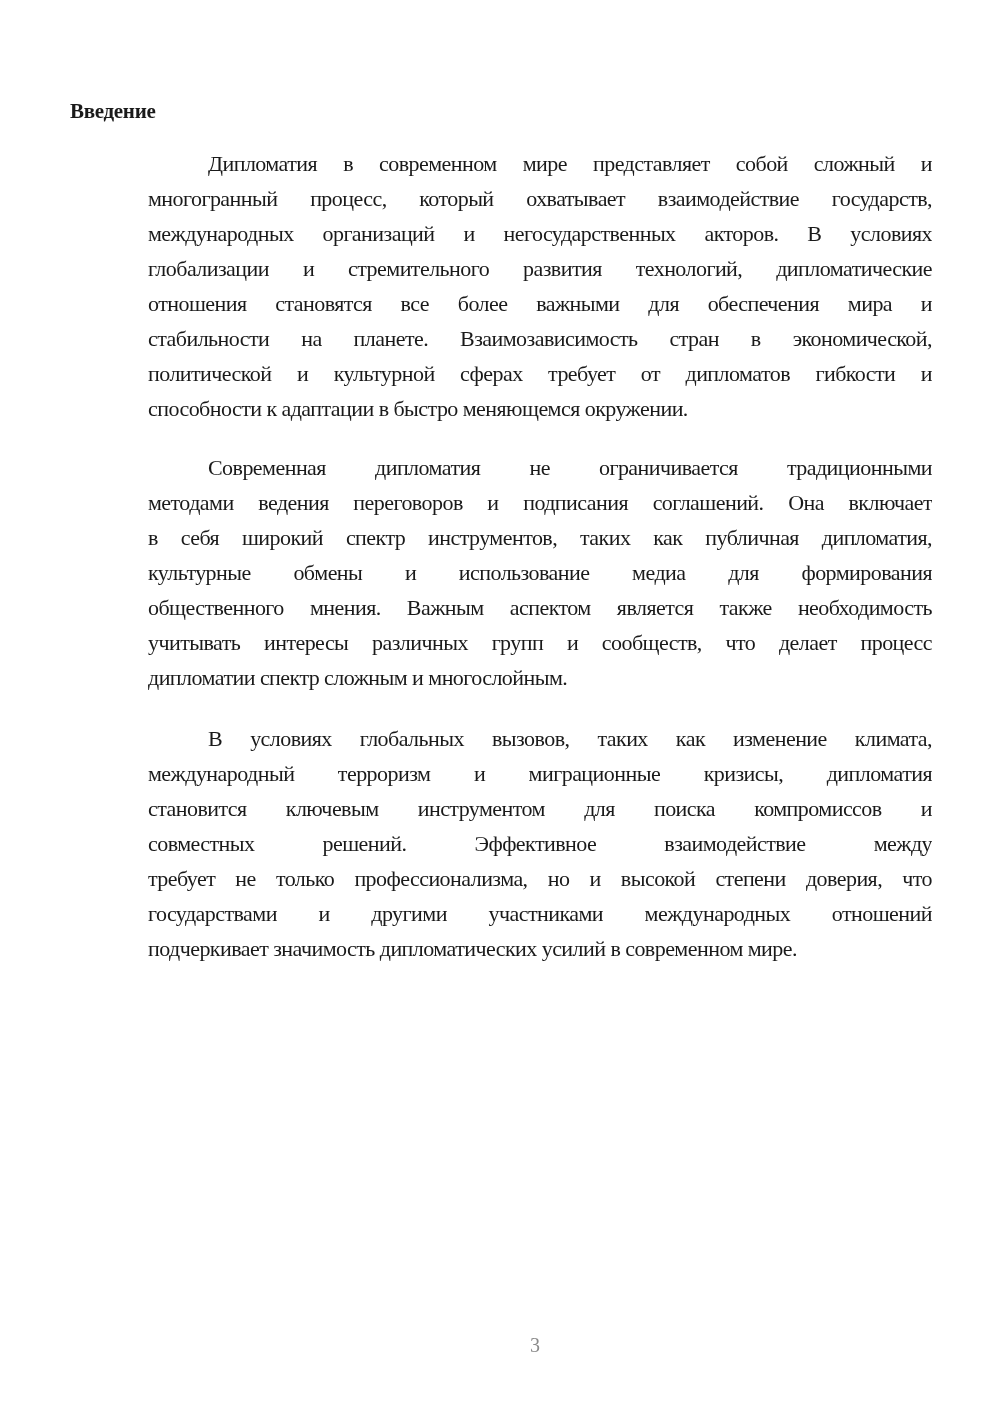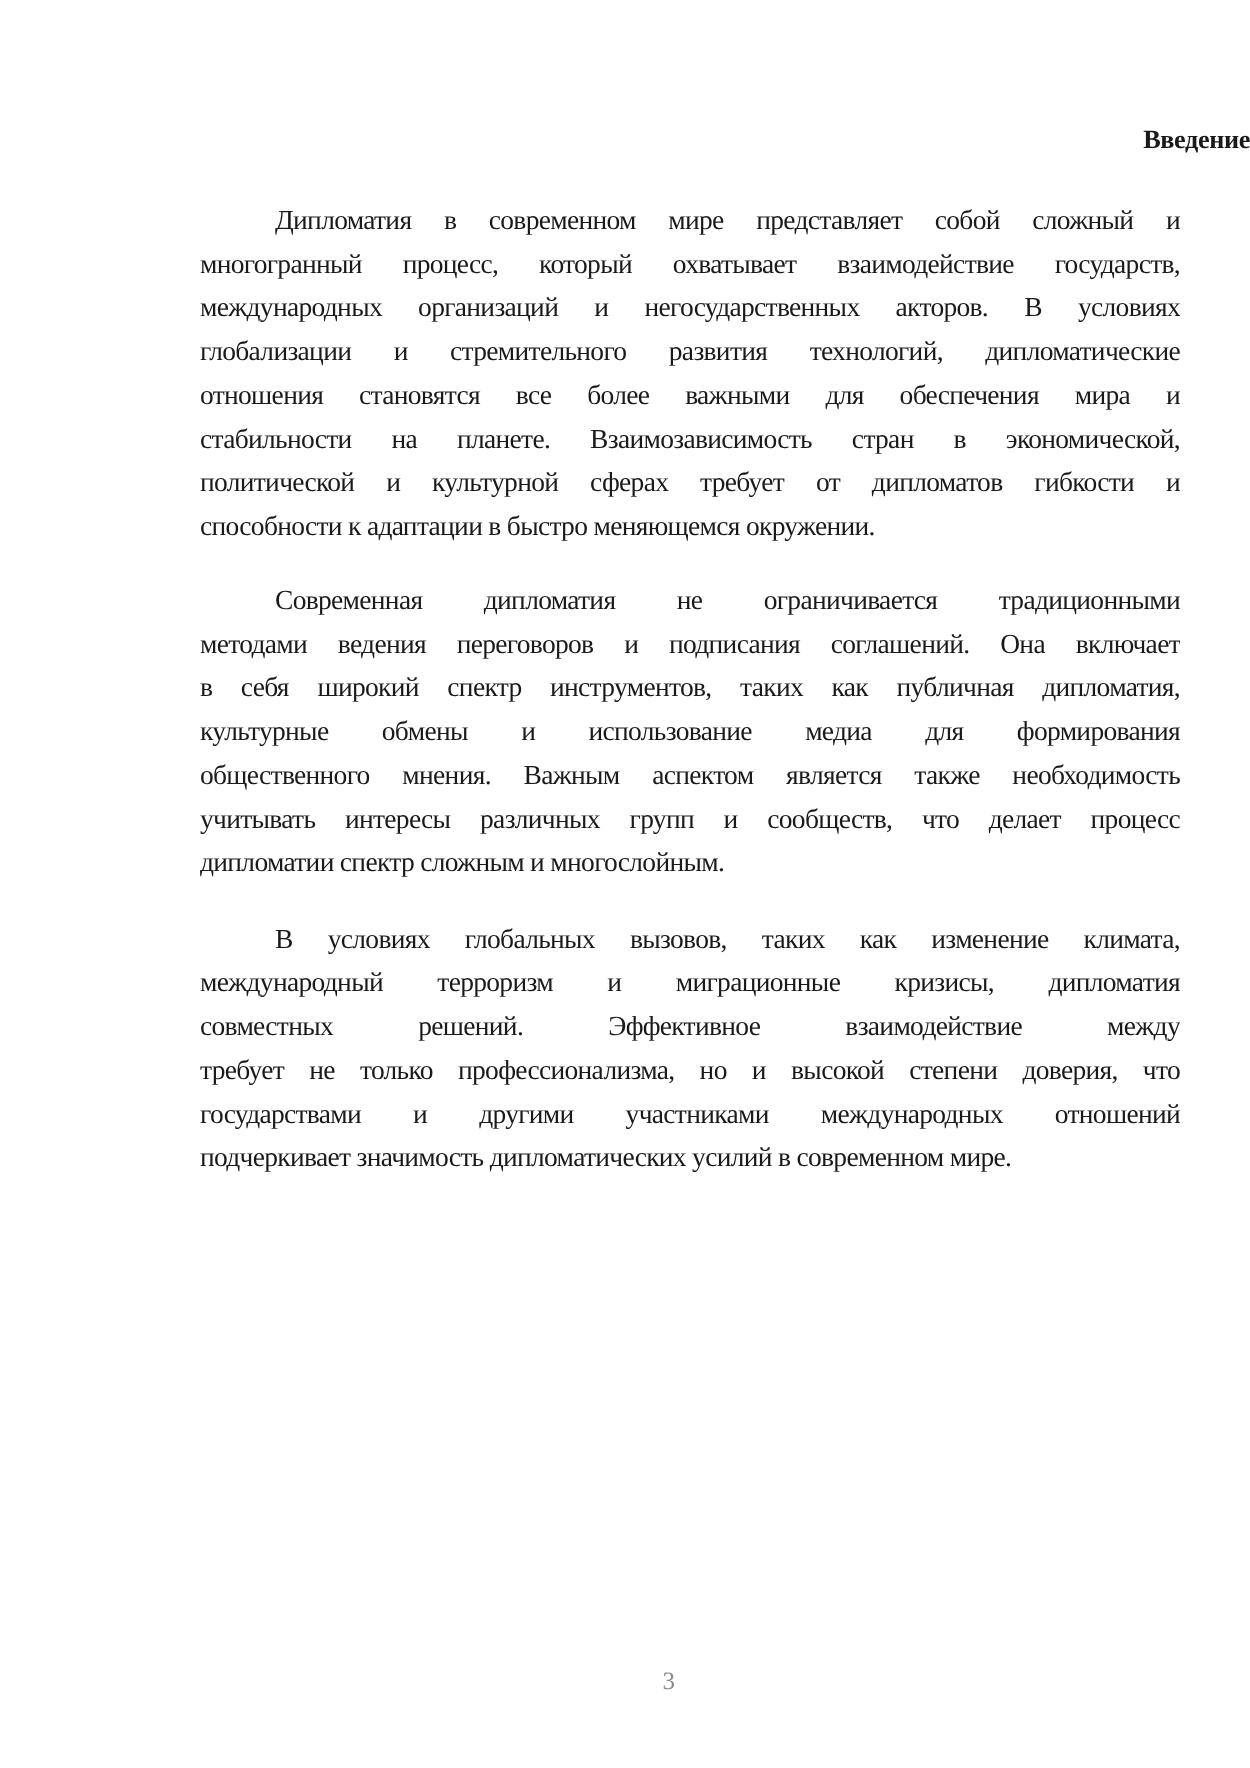--- a/index.html
+++ b/index.html
@@ -22,21 +22,21 @@
       height: 1414px;
       background: #ffffff;
     }
     .heading {
       position: absolute;
       top: 97px;
       left: 0;
       width: 1000px;
       padding-left: 70px;
       box-sizing: border-box;
-      text-align: right;
+      text-align: left;
       font-weight: bold;
       font-size: 21px;
       letter-spacing: -0.3px;
       line-height: 28px;
       color: #1a1a1a;
     }
     .body-text {
       position: absolute;
       left: 144px;
       width: 784px;
@@ -47,21 +47,21 @@
       line-height: 35px;
       font-size: 22px;
       letter-spacing: -0.55px;
       text-align: justify;
       text-align-last: justify;
       white-space: nowrap;
       overflow: hidden;
     }
     .line.first { text-indent: 60px; }
     .line.last { text-align-last: left; }
-    .para { margin: 16px; }
+    .para { margin: 4px; }
     #p1 { top: 142px; }
     #p2 { top: 446px; }
     #p3 { top: 717px; }
     .page-number {
       position: absolute;
       top: 1334px;
       left: 0;
       width: 1000px;
       padding-left: 70px;
       box-sizing: border-box;
@@ -94,20 +94,21 @@
     <span class="line">в себя широкий спектр инструментов, таких как публичная дипломатия,</span>
     <span class="line">культурные обмены и использование медиа для формирования</span>
     <span class="line">общественного мнения. Важным аспектом является также необходимость</span>
     <span class="line">учитывать интересы различных групп и сообществ, что делает процесс</span>
     <span class="line last">дипломатии спектр сложным и многослойным.</span>
   </div>
 
   <div class="body-text para" id="p3">
     <span class="line first">В условиях глобальных вызовов, таких как изменение климата,</span>
     <span class="line">международный терроризм и миграционные кризисы, дипломатия</span>
+    <span class="line">становится ключевым инструментом для поиска компромиссов и</span>
     <span class="line">совместных решений. Эффективное взаимодействие между</span>
     <span class="line">требует не только профессионализма, но и высокой степени доверия, что</span>
     <span class="line">государствами и другими участниками международных отношений</span>
     <span class="line last">подчеркивает значимость дипломатических усилий в современном мире.</span>
   </div>
 
   <div class="page-number">3</div>
 
 </div>
 

